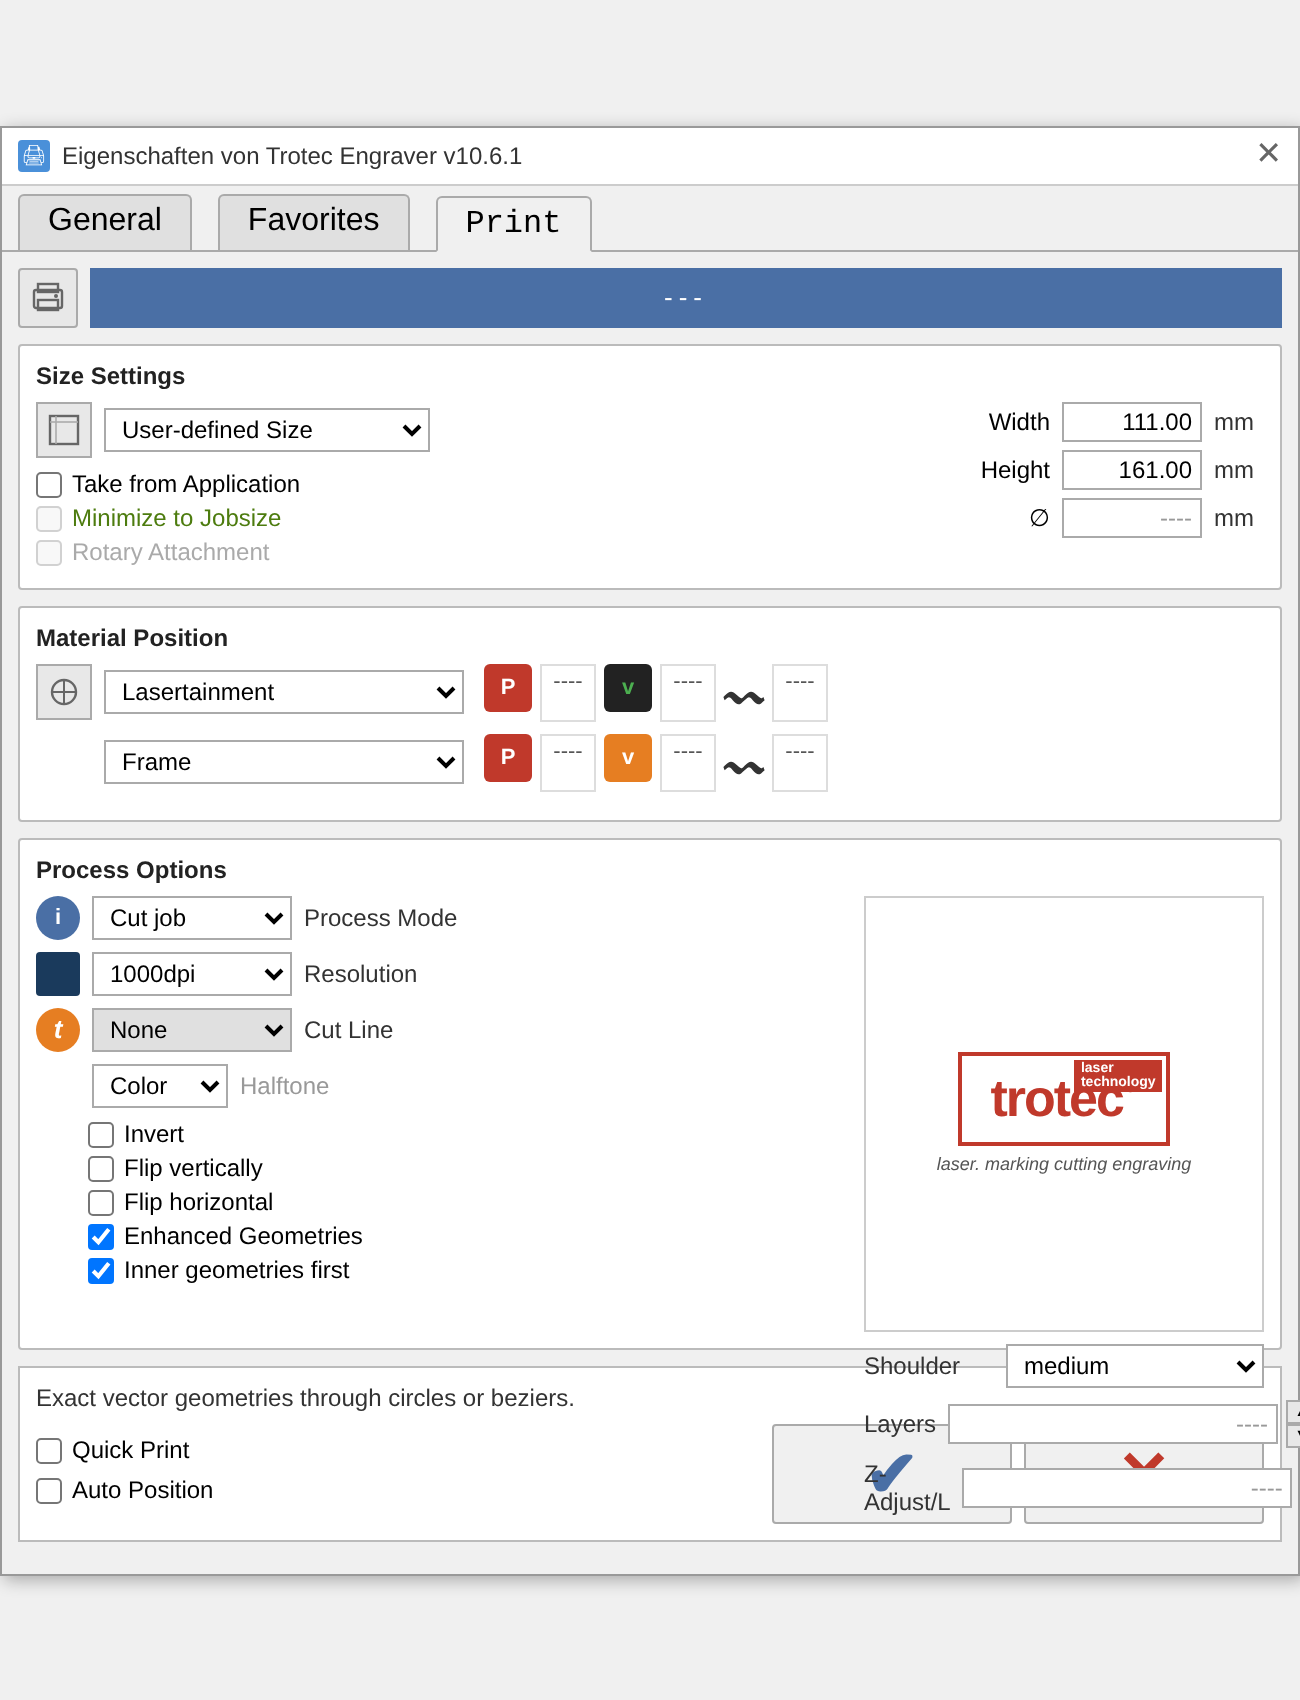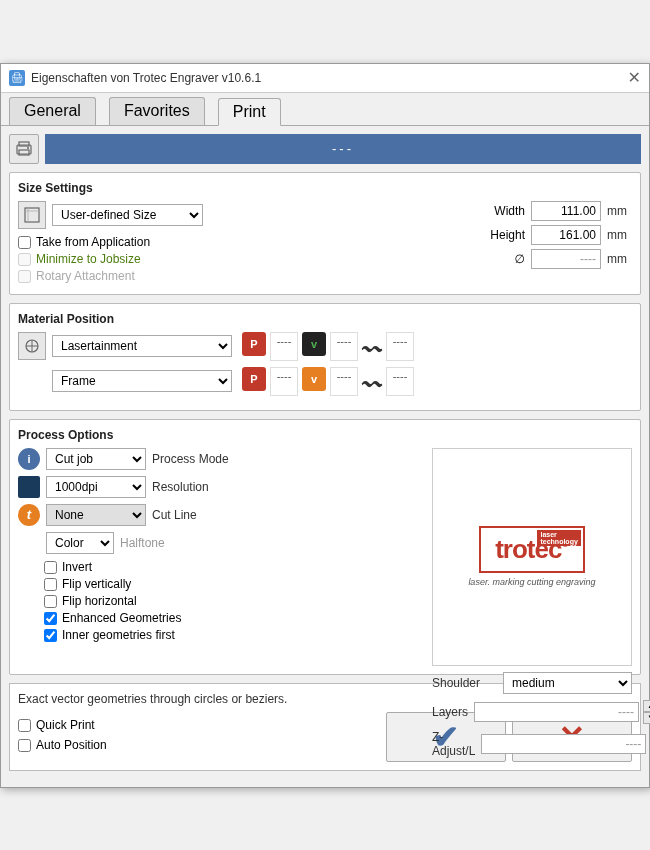--- a/index.html
+++ b/index.html
@@ -70,20 +70,21 @@
       border-radius: 3px 3px 0 0;
       font-size: 16px;
     }
     .tab.active {
       background: #f0f0f0;
       border-bottom: 1px solid #f0f0f0;
       font-weight: 500;
       z-index: 1;
       position: relative;
       top: 1px;
+      font-family: Liberation Mono, monospace;
     }
     .content {
       padding: 8px;
     }
     
     .header-bar {
       display: flex;
       align-items: center;
       gap: 6px;
       margin-bottom: 8px;
@@ -446,21 +447,21 @@
       <div class="size-content">
         <div class="size-left">
           <div class="size-row">
             <div class="size-icon">
               <svg width="16" height="16" viewBox="0 0 16 16">
                 <rect x="1" y="1" width="14" height="14" fill="none" stroke="#666" stroke-width="1.2"></rect>
                 <line x1="4" y1="1" x2="4" y2="15" stroke="#aaa" stroke-width="0.8"></line>
                 <line x1="1" y1="4" x2="15" y2="4" stroke="#aaa" stroke-width="0.8"></line>
               </svg>
             </div>
-            <select style="width:151px;">
+            <select style="width:163px;">
               <option>User-defined Size</option>
             </select>
           </div>
           <div class="checkbox-row">
             <input type="checkbox" id="takeFromApp" style="">
             <label for="takeFromApp">Take from Application</label>
           </div>
           <div class="checkbox-row disabled">
             <input type="checkbox" id="minJobsize" disabled="" style="">
             <label for="minJobsize" style="color:#4d7c0f;">Minimize to Jobsize</label>

